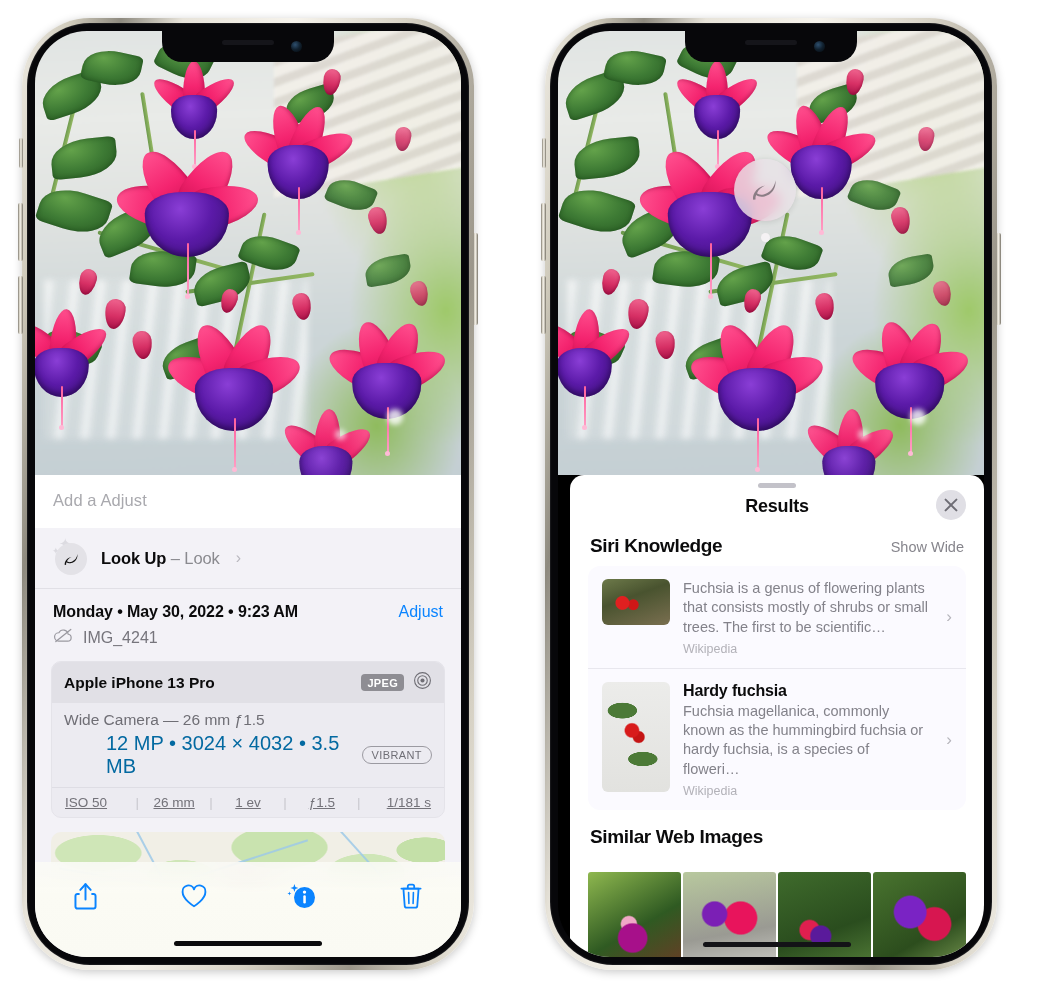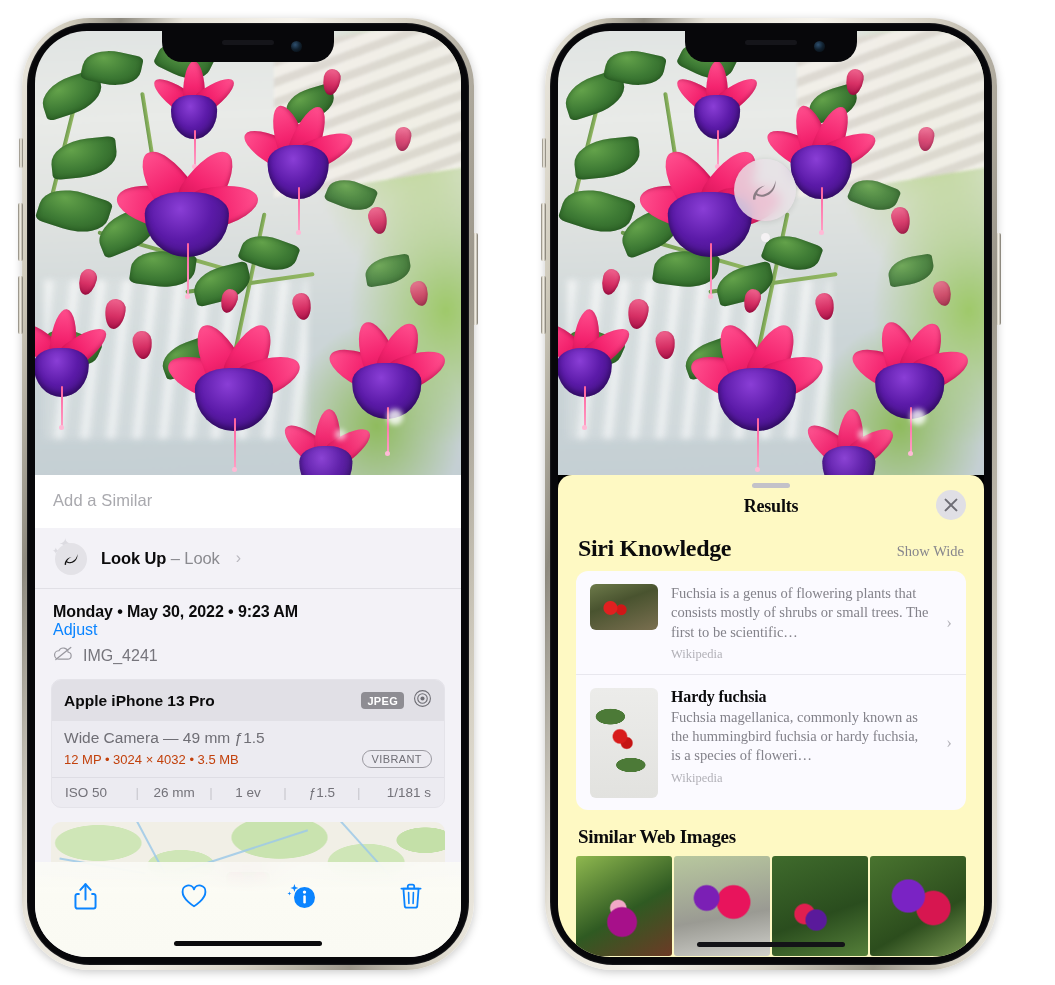--- a/index.html
+++ b/index.html
@@ -143,21 +143,20 @@
   .lookup-badge .spark2 { position: absolute; color: #dcdbe1; line-height: 1; }
   .lookup-badge .spark1 { left: 4px; top: -5px; font-size: 15px; }
   .lookup-badge .spark2 { left: -3px; top: 6px; font-size: 9px; }
   .lookup-text { font-size: 16.5px; font-weight: 700; color: #0b0b0c; letter-spacing: -.1px; }
   .lookup-text .sub { font-weight: 400; color: #8a8a8f; }
   .chev-gray { color: #b9b8bf; font-size: 16px; margin-left: 4px; }
 
   .date-row {
     display: flex; align-items: baseline; justify-content: space-between;
     padding: 14px 18px 2px;
-    flex-direction: column;
   }
   .date-text { font-size: 16px; font-weight: 700; color: #0b0b0c; letter-spacing: -.1px; }
   .adjust-link { font-size: 16px; color: #0a84ff; font-weight: 400; }
   .file-row { display: flex; align-items: center; gap: 9px; padding: 5px 18px 12px; }
   .file-name { font-size: 16px; color: #76757c; }
 
   .exif-card {
     margin: 2px 16px 0; border-radius: 10px; overflow: hidden;
     background: #ecebf1; border: 1px solid #e4e3e9;
   }
@@ -167,28 +166,28 @@
   }
   .exif-device { font-size: 15.5px; font-weight: 700; color: #0b0b0c; }
   .exif-head-right { display: flex; align-items: center; gap: 9px; }
   .chip-jpeg {
     background: #8e8d93; color: #fff; font-size: 11px; font-weight: 700;
     padding: 2.5px 6px; border-radius: 4px; letter-spacing: .3px;
   }
   .exif-body { padding: 8px 12px 9px; }
   .exif-line1 { font-size: 15.5px; color: #6f6e75; padding-bottom: 3px; }
   .exif-line2 { display: flex; align-items: center; justify-content: space-between; }
-  .exif-line2 .txt { font-size: 13px; color: #c2410c; }
+  .exif-line2 .txt { font-size: 20px; color: #0369a1; margin-left: 42px; }
   .chip-vibrant {
     border: 1px solid #9b9aa1; color: #6f6e75; font-size: 11px;
     padding: 2px 9px; border-radius: 9px; letter-spacing: .4px;
   }
   .exif-foot {
     display: flex; align-items: center; border-top: 1px solid #dedde4;
-    padding: 7px 10px; font-size: 13.5px; color: #737279;
+    padding: 7px 10px; font-size: 13.5px; color: #737279; text-decoration: underline;
   }
   .exif-foot .cell { flex: 1; text-align: center; }
   .exif-foot .cell:first-child { text-align: left; padding-left: 3px; }
   .exif-foot .cell:last-child  { text-align: right; padding-right: 3px; }
   .exif-foot .sep { color: #c8c7ce; }
 
   .map-card {
     margin: 14px 16px 0; height: 70px; border-radius: 10px 10px 0 0; overflow: hidden;
     position: relative;
     background:
@@ -224,39 +223,39 @@
     padding: 14px 30px 0;
   }
   .tb-btn { width: 40px; height: 40px; display: flex; align-items: center; justify-content: center; }
   .home-bar {
     position: absolute; bottom: 11px; left: 50%; transform: translateX(-50%);
     width: 148px; height: 5px; border-radius: 3px; background: #0b0b0c;
   }
 
   
   .results-sheet {
-    position: absolute; left: 0; right: 0; bottom: 0;
-    background: #fef9c3; border-radius: 14px 14px 0 0; overflow: hidden; font-family: Liberation Serif, serif;
+    position: absolute; left: 12px; right: 0; bottom: 0;
+    background: #ffffff; border-radius: 14px 14px 0 0; overflow: hidden;
   }
   .grabber {
     width: 38px; height: 5px; border-radius: 3px; background: #c3c2c9;
     margin: 8px auto 0;
   }
   .results-head { position: relative; padding: 8px 0 14px; text-align: center; }
   .results-title { font-size: 18px; font-weight: 700; color: #0b0b0c; letter-spacing: -.2px; }
   .close-btn {
     position: absolute; right: 18px; top: 2px; width: 30px; height: 30px;
     border-radius: 50%; background: #e0dfe5;
     display: flex; align-items: center; justify-content: center;
   }
   .sec-head {
     display: flex; align-items: baseline; justify-content: space-between;
     padding: 4px 20px 9px;
   }
-  .sec-title { font-size: 24px; font-weight: 700; color: #0b0b0c; letter-spacing: -.35px; }
+  .sec-title { font-size: 19px; font-weight: 700; color: #0b0b0c; letter-spacing: -.35px; }
   .show-more { font-size: 14.5px; color: #86858c; }
   .kn-card { margin: 0 18px; background: #fbfaff; border-radius: 12px; overflow: hidden; }
   .kn-item { display: flex; gap: 13px; padding: 13px 14px 12px; }
   .kn-item + .kn-item { border-top: 1px solid #e8e7ee; }
   .kn-thumb { flex: 0 0 auto; border-radius: 6px; overflow: hidden; }
   .kn-thumb.a {
     width: 68px; height: 46px;
     background:
       radial-gradient(circle at 30% 52%, #e02020 0 12%, rgba(224,32,32,0) 14%),
       radial-gradient(circle at 46% 56%, #cf1717 0 11%, rgba(207,23,23,0) 13%),
@@ -270,21 +269,21 @@
       radial-gradient(ellipse 30% 10% at 30% 26%, #4c7a37 0 70%, rgba(76,122,55,0) 74%),
       radial-gradient(ellipse 30% 9% at 60% 70%, #4c7a37 0 70%, rgba(76,122,55,0) 74%),
       linear-gradient(180deg,#ececea,#e2e2df);
   }
   .kn-body { flex: 1; min-width: 0; }
   .kn-title { font-size: 16px; font-weight: 700; color: #0b0b0c; letter-spacing: -.15px; margin-bottom: 2px; }
   .kn-desc { font-size: 14.5px; line-height: 1.33; color: #83828a; }
   .kn-src { font-size: 12.5px; color: #b2b1b8; margin-top: 5px; }
   .kn-chev { display: flex; align-items: center; color: #b6b5bc; font-size: 17px; padding-left: 4px; }
 
-  .web-title { font-size: 19px; font-weight: 700; color: #0b0b0c; letter-spacing: -.35px; padding: 16px 20px 8px; }
+  .web-title { font-size: 19px; font-weight: 700; color: #0b0b0c; letter-spacing: -.35px; padding: 16px 20px 24px; }
   .web-strip { display: flex; gap: 2px; padding: 0 18px; height: 100px; overflow: hidden; }
   .web-cell { flex: 1; border-radius: 3px; overflow: hidden; }
   .web-cell.w1 { background:
       radial-gradient(circle at 48% 66%, #a7108a 0 17%, rgba(167,16,138,0) 19%),
       radial-gradient(circle at 44% 52%, #f0a8c6 0 10%, rgba(240,168,198,0) 12%),
       linear-gradient(150deg,#8fb84f 0%,#2f5a22 55%,#6d3a26 100%); }
   .web-cell.w2 { background:
       radial-gradient(circle at 34% 42%, #7b1fb5 0 14%, rgba(123,31,181,0) 16%),
       radial-gradient(circle at 62% 46%, #e8145c 0 20%, rgba(232,20,92,0) 22%),
       linear-gradient(170deg,#b8c89e 0%,#9a9a93 60%,#d0d0cb 100%); }
@@ -423,21 +422,21 @@
         <div class="bud" style="left:360px;top:96px;width:16px;height:24px;transform:rotate(6deg);opacity:.85;"></div>
         <div class="bud" style="left:376px;top:250px;width:17px;height:25px;transform:rotate(-14deg);opacity:.8;"></div>
         <div class="bud" style="left:186px;top:258px;width:16px;height:24px;transform:rotate(16deg);"></div>
 
         <div class="bokeh" style="left:352px;top:378px;width:16px;height:16px;background:rgba(255,255,255,.8);"></div>
         <div class="bokeh" style="left:300px;top:398px;width:11px;height:11px;background:rgba(255,255,255,.62);"></div>
       </div>
 
       <div class="info-sheet" style="top:444px;">
 
-        <div class="caption-row">Add a Similar</div>
+        <div class="caption-row">Add a Adjust</div>
 
         <div class="lookup-row">
           <div class="lookup-badge">
             <span class="spark1">✦</span>
             <span class="spark2">✦</span>
             <span class="circ">
               <svg width="17" height="17" viewBox="0 0 24 24" aria-hidden="true">
                 <path d="M20.5 4.2c-1.2 6.6-5 10.2-9.6 11.3-2.3.5-4.2.1-5.3-.9 1.1-2.8 3.4-4.9 6.4-6.2-3.6.6-6.6 2.6-8.4 5.7-1.1 1.9-1.4 3.9-1.1 5.6l1.9-.2c-.2-1.1 0-2.3.5-3.5 1.6 1.3 4.1 1.7 6.7 1.1 5.5-1.3 9.3-6 8.9-12.9z" fill="#111"></path>
               </svg>
             </span>
@@ -473,21 +472,21 @@
               <span>
                 <svg width="19" height="19" viewBox="0 0 24 24" aria-hidden="true">
                   <circle cx="12" cy="12" r="10" fill="none" stroke="#6f6e75" stroke-width="1.4"></circle>
                   <circle cx="12" cy="12" r="6" fill="none" stroke="#6f6e75" stroke-width="1.4"></circle>
                   <circle cx="12" cy="12" r="2.6" fill="#6f6e75"></circle>
                 </svg>
               </span>
             </span>
           </div>
           <div class="exif-body">
-            <div class="exif-line1">Wide Camera — 49 mm ƒ1.5</div>
+            <div class="exif-line1">Wide Camera — 26 mm ƒ1.5</div>
             <div class="exif-line2">
               <span class="txt">12 MP • 3024 × 4032 • 3.5 MB</span>
               <span class="chip-vibrant">VIBRANT</span>
             </div>
           </div>
           <div class="exif-foot">
             <span class="cell">ISO 50</span>
             <span class="sep">|</span>
             <span class="cell">26 mm</span>
             <span class="sep">|</span>

